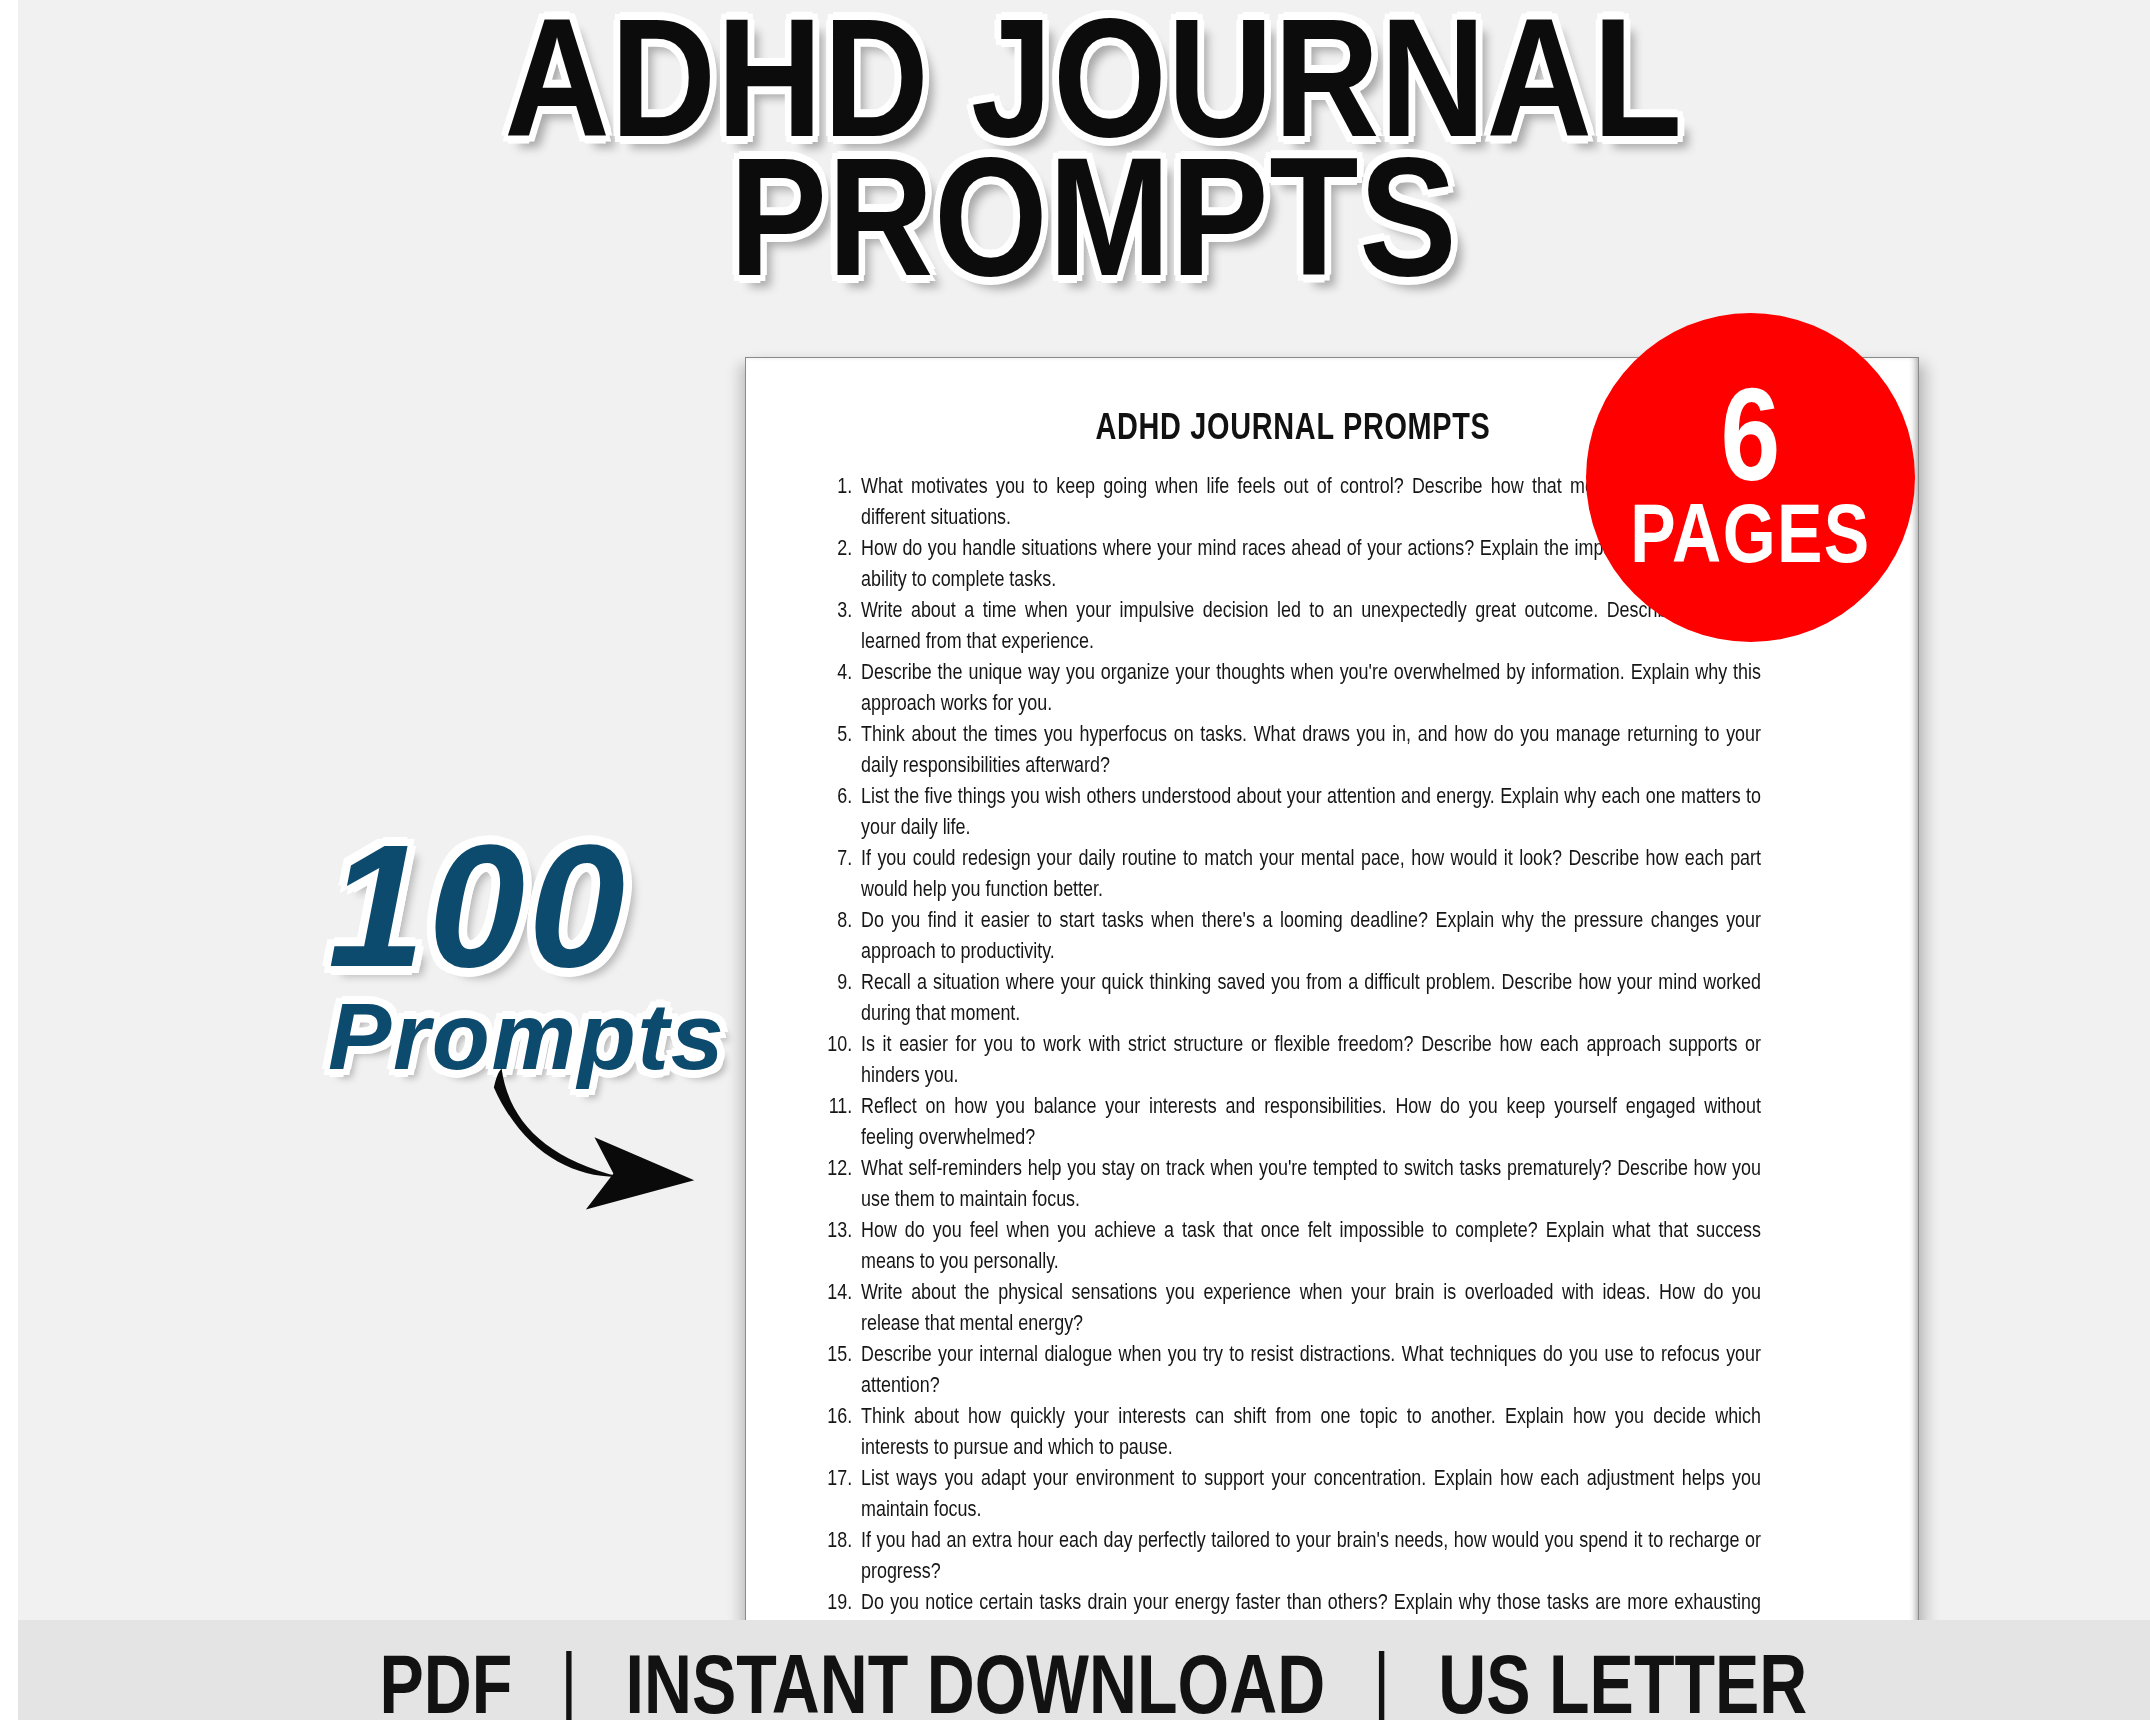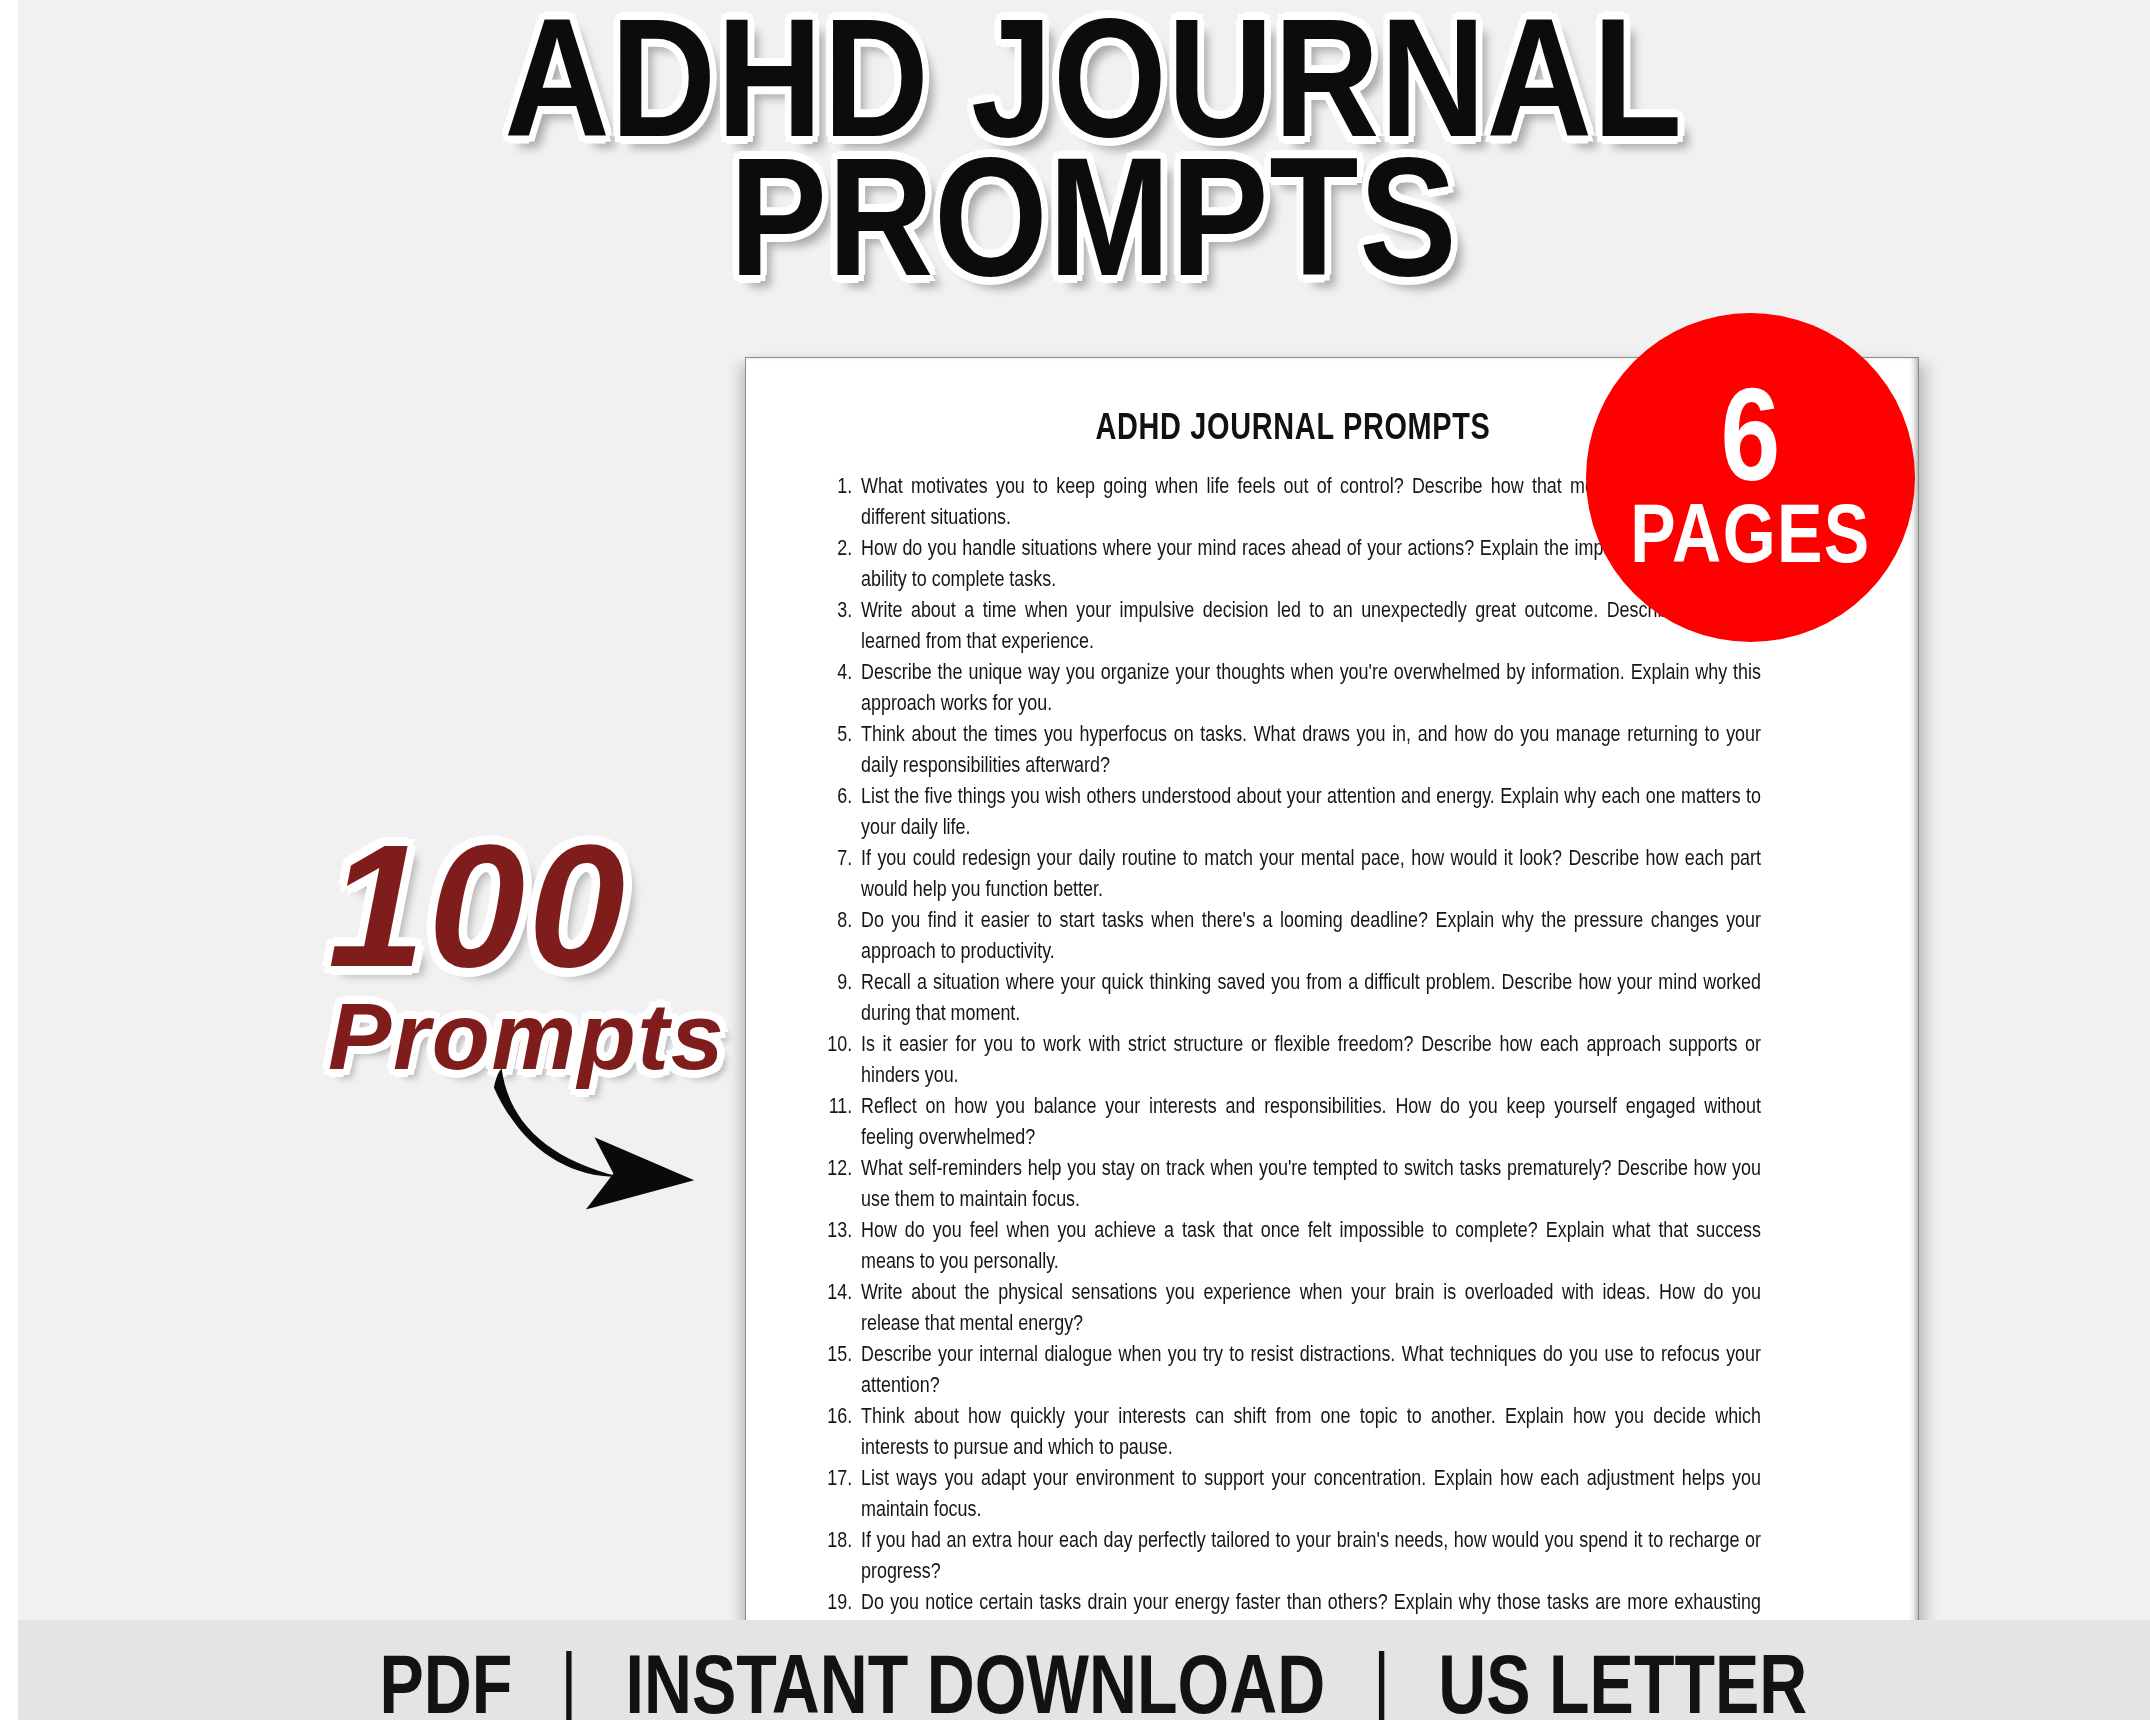--- a/index.html
+++ b/index.html
@@ -64,21 +64,21 @@
   .badge{
     position:absolute;left:1568px;top:313px;width:329px;height:329px;
     border-radius:50%;
     display:flex;flex-direction:column;align-items:center;justify-content:center;
     z-index:3;
   }
   .badge-inner{transform:scaleX(0.82);text-align:center;color:#fff;}
   .badge-count{font-size:131px;font-weight:700;line-height:112px;}
   .badge-label{font-size:83px;font-weight:700;line-height:86px;letter-spacing:1.7px;}
   
-  .callout{position:absolute;left:310px;top:826px;z-index:2;color:#7f1d1d;}
+  .callout{position:absolute;left:310px;top:826px;z-index:2;color:#0c4a6e;}
   .callout .big{
     font-size:174px;line-height:159px;font-style:italic;font-weight:600;
     letter-spacing:3.4px;
     text-shadow:
       -6.9px -6.9px 0 #fff, 6.9px -6.9px 0 #fff, -6.9px 6.9px 0 #fff, 6.9px 6.9px 0 #fff,
       -8.6px 0 0 #fff, 8.6px 0 0 #fff, 0 -8.6px 0 #fff, 0 8.6px 0 #fff,
       10.3px 10.3px 8.6px rgba(0,0,0,0.25);
   }
   .callout .small{
     font-size:95px;line-height:102px;font-style:italic;font-weight:600;

